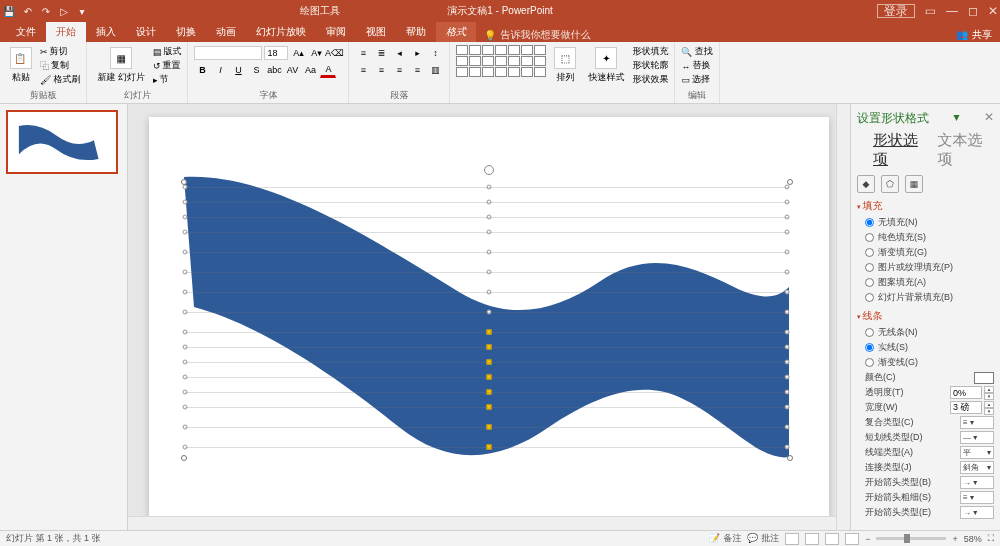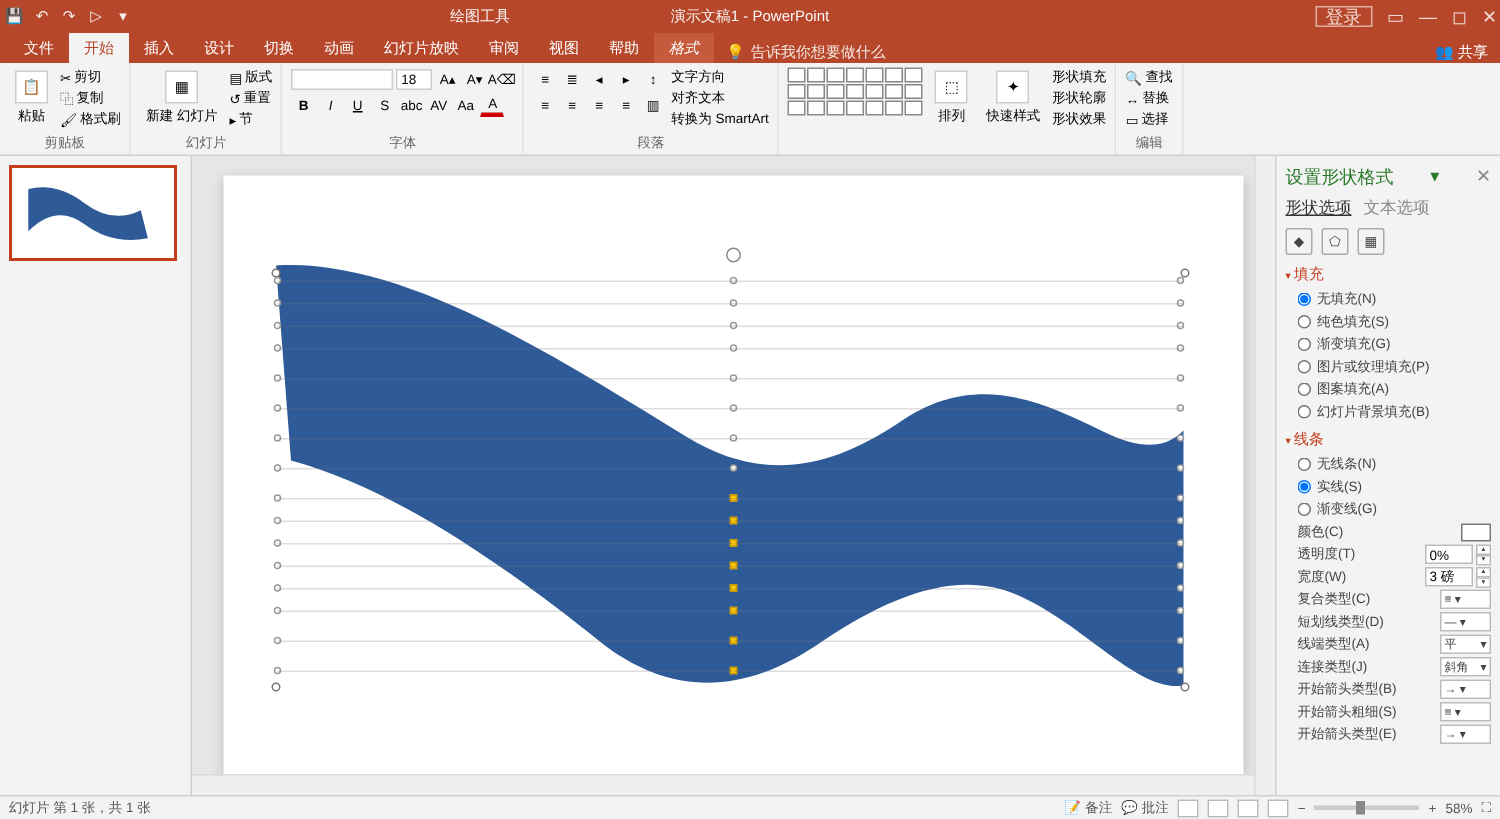--- a/index.html
+++ b/index.html
@@ -52,21 +52,21 @@
   .slide svg.wave { position: absolute; inset: 0; }
   .sel-handle { position: absolute; width: 6px; height: 6px; background: #fff; border: 1px solid #777; border-radius: 50%; }
   .anchor { position: absolute; width: 5px; height: 5px; background: #fff; border: 1px solid #999; border-radius: 50%; transform: translate(-50%,-50%); }
   .yellow-anchor { position: absolute; width: 5px; height: 5px; background: #ffcc00; border: 1px solid #cc9900; transform: translate(-50%,-50%); }
   .rotate-h { position: absolute; width: 10px; height: 10px; border: 1px solid #888; border-radius: 50%; background: #fff; left: 50%; transform: translateX(-50%); top: 48px; }
   
   
   .format-pane { width: 150px; background: #f3f3f3; border-left: 1px solid #d0d0d0; padding: 6px 6px 0; font-size: 9px; color: #444; overflow: hidden; }
   .format-pane h3 { font-size: 12px; color: #2b7a2b; font-weight: normal; margin-bottom: 4px; display: flex; justify-content: space-between; }
   .format-pane h3 .pclose { cursor: pointer; color: #888; font-weight: normal; }
-  .pane-tabs { display: flex; gap: 8px; margin-bottom: 6px; font-size: 11px; }
+  .pane-tabs { display: flex; gap: 8px; margin-bottom: 6px; font-size: 15px; margin-left: 16px; }
   .pane-tabs span { color: #888; cursor: pointer; }
   .pane-tabs span.active { color: #333; text-decoration: underline; }
   .pane-icons { display: flex; gap: 6px; margin-bottom: 6px; }
   .pane-icons span { width: 18px; height: 18px; border: 1px solid #aaa; display: inline-flex; align-items: center; justify-content: center; border-radius: 2px; }
   .section-head { color: #c43e1c; font-size: 10px; margin: 4px 0 2px; cursor: pointer; }
   .section-head::before { content: "▾ "; font-size: 7px; }
   .opt-row { display: flex; align-items: center; gap: 4px; padding: 1px 0 1px 8px; }
   .opt-row input[type=radio] { width: 9px; height: 9px; }
   .prop-row { display: flex; align-items: center; justify-content: space-between; padding: 1px 0 1px 8px; gap: 4px; }
   .prop-row .val { display: flex; gap: 2px; align-items: center; }
@@ -198,31 +198,20 @@
           <span class="smallbtn">▸</span>
           <span class="smallbtn">↕</span>
         </div>
         <div class="row">
           <span class="smallbtn">≡</span>
           <span class="smallbtn">≡</span>
           <span class="smallbtn">≡</span>
           <span class="smallbtn">≡</span>
           <span class="smallbtn">▥</span>
         </div>
-      </div>
-      <div class="stack">
-        <div class="row">
-            <span>文字方向</span>
-          </div>
-        <div class="row">
-            <span>对齐文本</span>
-          </div>
-        <div class="row">
-            <span>转换为 SmartArt</span>
-          </div>
       </div>
     </div>
     <div class="label">段落</div>
   </div>
 
   <div class="rgroup">
     <div class="top">
       <div class="shapes-gallery">
         <span></span>
           <span></span>

